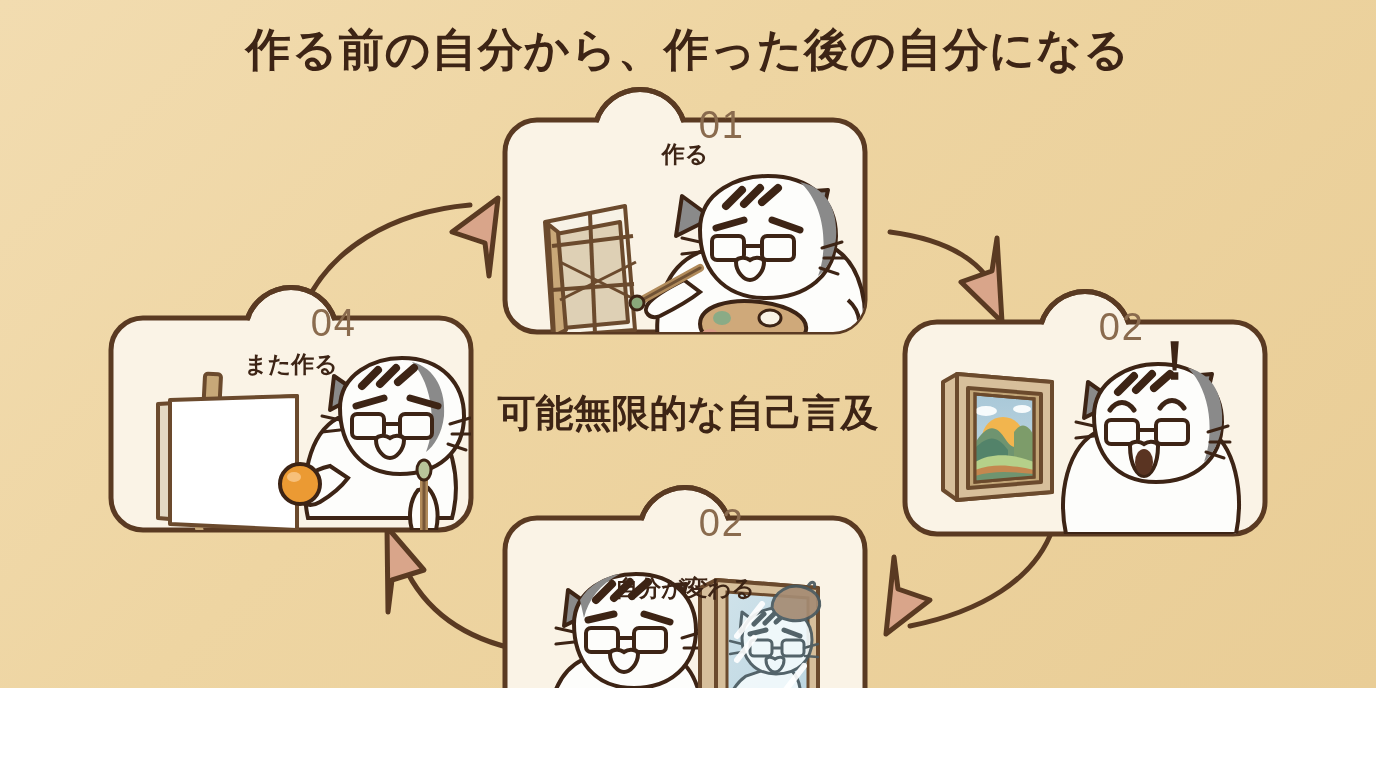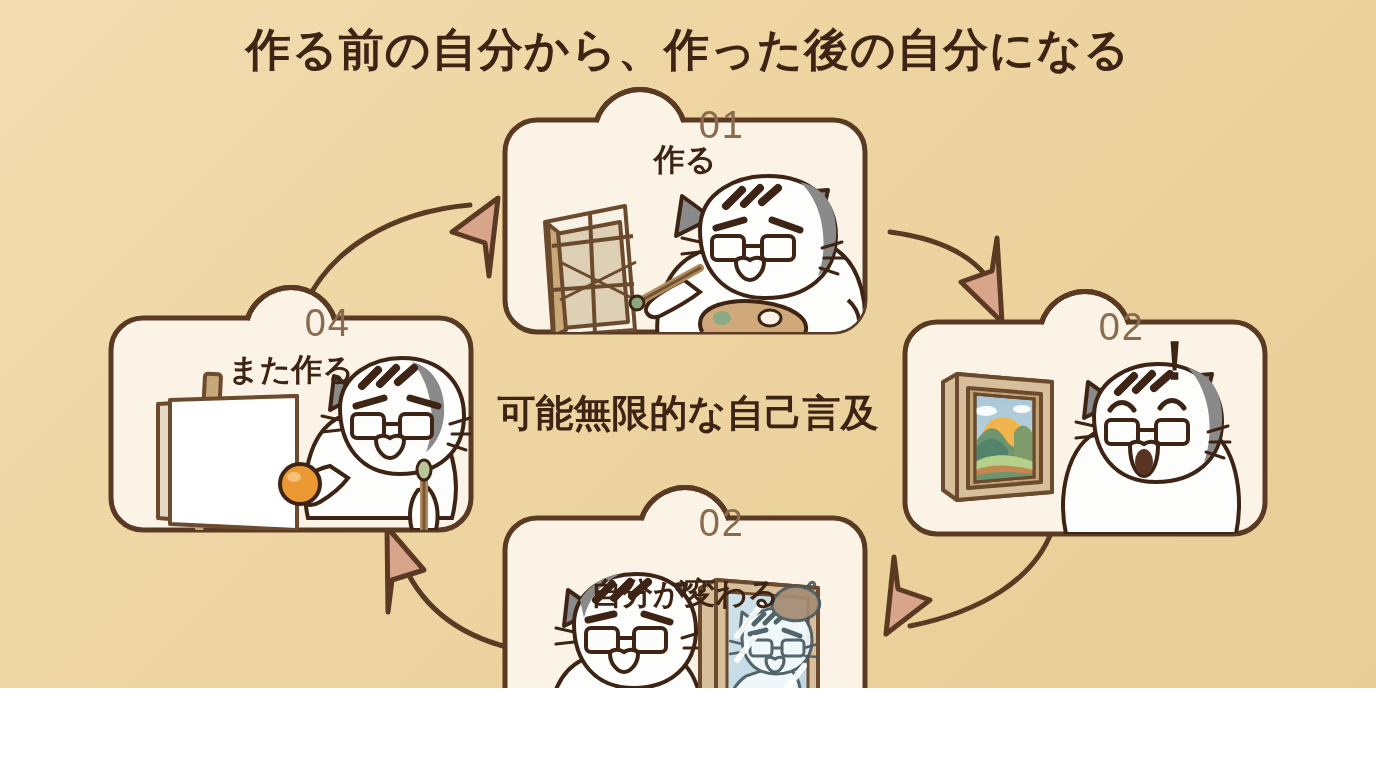--- a/index.html
+++ b/index.html
@@ -52,21 +52,21 @@
     text-align: right;
     font-size: 38px;
     font-weight: normal;
     color: #8a6b4e;
     letter-spacing: 2px;
   }
   .card-title {
     position: absolute;
     width: 360px;
     text-align: center;
-    font-size: 31px;
+    font-size: 23px;
     font-weight: bold;
     color: #3d2415;
     white-space: nowrap;
   }
   .bang {
     position: absolute;
     font-size: 54px;
     font-weight: bold;
     color: #3d2415;
     line-height: 1;
@@ -413,17 +413,17 @@
 
     <div class="card-num" style="left:625px; top:104px;">01</div>
     <div class="card-title" style="left:505px; top:139px;">作る</div>
 
     <div class="card-num" style="left:1025px; top:306px;">02</div>
     <div class="bang" style="left:1148px; top:333px;">！</div>
 
     <div class="card-num" style="left:625px; top:502px;">02</div>
     <div class="card-title" style="left:505px; top:537px;margin-top:36px;">自分が変わる</div>
 
-    <div class="card-num" style="left:231px; top:302px;">04</div>
+    <div class="card-num" style="left:237px; top:302px;">04</div>
     <div class="card-title" style="left:111px; top:349px;">また作る</div>
   </div>
 
 </div>
 
 </body></html>

